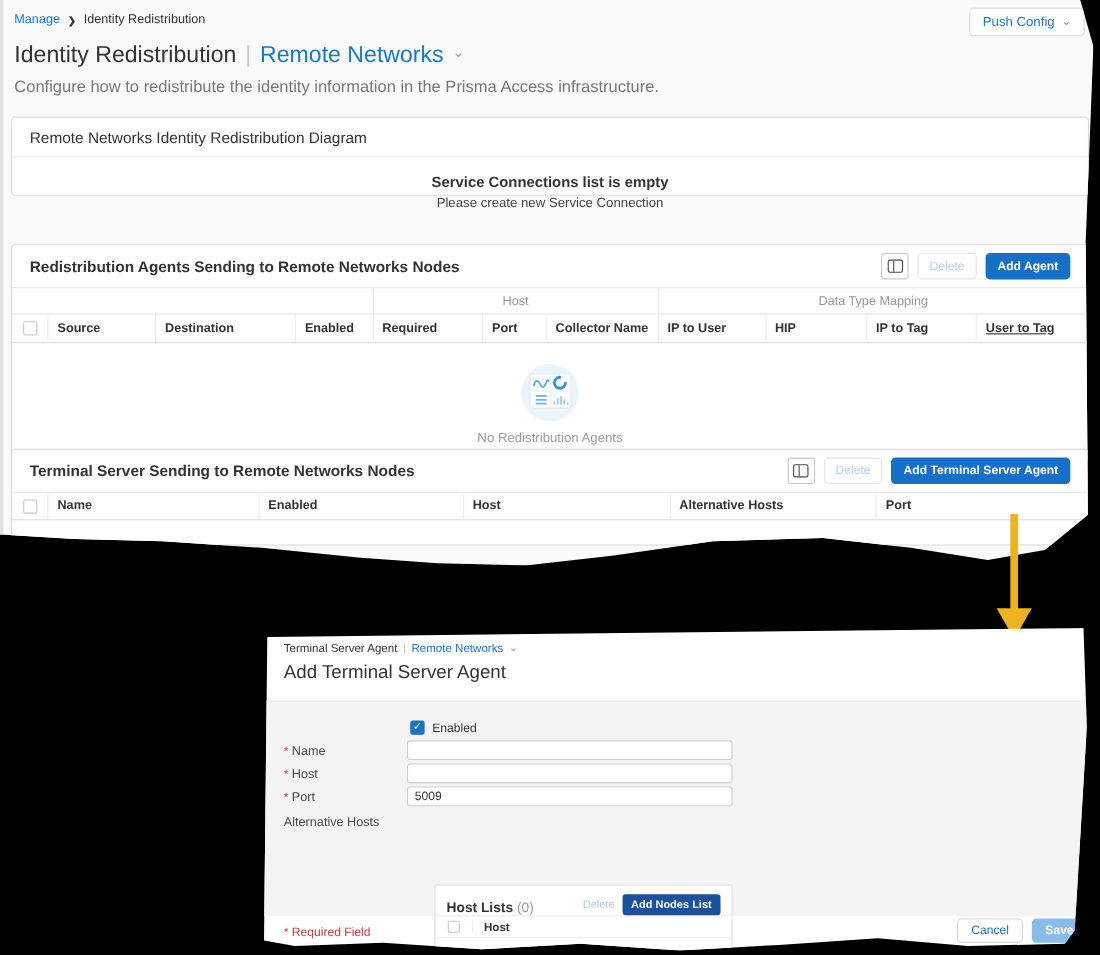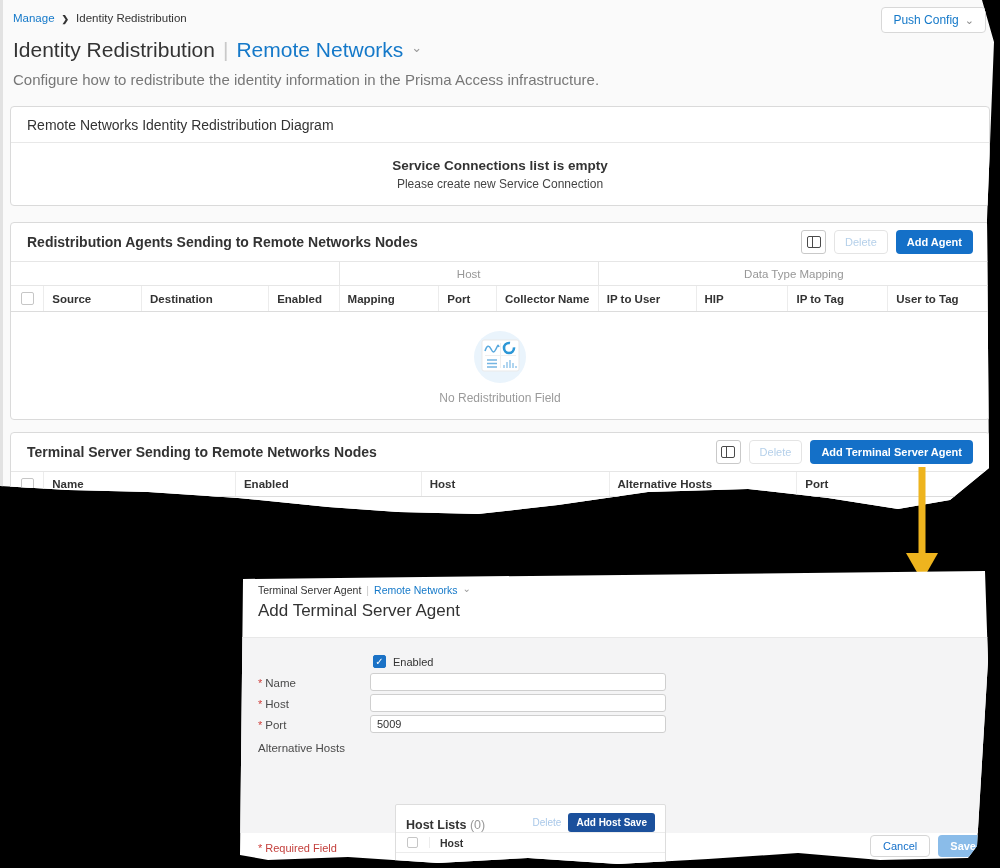--- a/index.html
+++ b/index.html
@@ -41,21 +41,21 @@
   .page-title .chev { color:#9a9a9a; font-size:13px; margin-top:-6px; }
   .page-subtitle { position:absolute; left:13px; top:71px; font-size:15px; color:#777; }
 
   
   .card { position:absolute; left:10px; width:980px; background:#fff;
           border:1px solid #dadada; border-radius:4px; }
   .card-head { display:flex; align-items:center; justify-content:space-between;
                padding:0 16px; border-bottom:1px solid #e8e8e8; }
   .card-title { font-size:14px; color:#333; font-weight:600; }
 
-  #card-diagram { top:106px; height:100px; }
+  #card-diagram { top:106px; height:72px; }
   #card-diagram .card-head { height:36px; }
   .diagram-empty { height:62px; display:flex; flex-direction:column; align-items:center; justify-content:center; }
   .diagram-empty .l1 { font-size:13.5px; font-weight:700; color:#333; }
   .diagram-empty .l2 { font-size:12px; color:#444; margin-top:4px; }
 
   #card-agents { top:222px; height:198px; }
   #card-agents .card-head, #card-terminal .card-head { height:38px; border-bottom:none;gap:41px; }
 
   .head-controls { display:flex; align-items:center; gap:8px; }
   .icon-btn { width:25px; height:24px; background:#fff; border:1px solid #c9c9c9;
@@ -78,31 +78,31 @@
                font-weight:600; color:#333; border-right:1px solid #ececec;
                white-space:nowrap; overflow:hidden; }
   .head-cell:last-child { border-right:none; }
   .cb-cell { display:flex; align-items:center; justify-content:center; border-right:1px solid #ececec; }
   .checkbox { width:13px; height:13px; background:#fff; border:1px solid #c6c6c6; border-radius:2px; cursor:pointer; }
   .checkbox.checked { background:#1b72c6; border-color:#1b72c6; color:#fff; font-size:10px;
                       display:flex; align-items:center; justify-content:center; line-height:1; }
 
   
   .c0{width:3.4%;} .c1{width:10%;} .c2{width:13%;} .c3{width:7.2%;} .c4{width:10.2%;}
-  .c5{width:5.9%;} .c6{width:10.4%;} .c7{width:10%;} .c8{width:9.4%;} .c9{width:10.2%;} .c10{width:10.3%;}
+  .c5{width:5.9%;} .c6{width:10.4%;} .c7{width:10%;} .c8{width:9.4%;} .c9{width:10.2%;} .c10{width:10.3%;text-decoration:underline;}
   .g0{width:33.6%; border-right:1px solid #e6e6e6;} .g1{width:26.5%;} .g2{width:39.9%;}
 
   
   .t0{width:3.4%;} .t1{width:19.6%;} .t2{width:19%;} .t3{width:19.2%;} .t4{width:19.2%;} .t5{width:19.6%;}
 
   .agents-empty { height:108px; display:flex; flex-direction:column; align-items:center;
                   justify-content:center; gap:6px; }
   .agents-empty .txt { font-size:12px; color:#9b9b9b; }
 
-  #card-terminal { top:432px; height:88px; }
+  #card-terminal { top:408px; height:88px; }
 
   
   .gold-arrow { position:absolute; left:902px; top:467px; }
 
   
   .m-breadcrumb { position:absolute; left:18px; top:13px; font-size:10.5px; color:#333;
                   display:flex; align-items:center; gap:5px; }
   .m-breadcrumb .pipe { color:#c9c9c9; }
   .m-breadcrumb .link { color:#1579c9; }
   .m-breadcrumb .chev { color:#9a9a9a; font-size:10px; margin-top:-3px; }
@@ -194,21 +194,21 @@
       <div class="group-cell g2">Data Type Mapping</div>
     </div>
 
     <div class="tbl-row head-row">
       <div class="cb-cell c0">
           <div class="checkbox"></div>
         </div>
       <div class="head-cell c1">Source</div>
       <div class="head-cell c2">Destination</div>
       <div class="head-cell c3">Enabled</div>
-      <div class="head-cell c4">Mapping</div>
+      <div class="head-cell c4">Required</div>
       <div class="head-cell c5">Port</div>
       <div class="head-cell c6">Collector Name</div>
       <div class="head-cell c7">IP to User</div>
       <div class="head-cell c8">HIP</div>
       <div class="head-cell c9">IP to Tag</div>
       <div class="head-cell c10">User to Tag</div>
     </div>
 
     <div class="agents-empty">
       <svg width="58" height="58" viewBox="0 0 58 58">
@@ -222,21 +222,21 @@
         <line x1="16" y1="36.5" x2="26" y2="36.5" stroke="#74b5e2" stroke-width="1.6"></line>
         <line x1="16" y1="40" x2="26" y2="40" stroke="#74b5e2" stroke-width="1.6"></line>
         <g stroke="#9ccbec" stroke-width="1.6">
           <line x1="33" y1="41" x2="33" y2="38"></line>
             <line x1="36" y1="41" x2="36" y2="35"></line>
           <line x1="39" y1="41" x2="39" y2="33"></line>
             <line x1="42" y1="41" x2="42" y2="36"></line>
           <line x1="45" y1="41" x2="45" y2="39"></line>
         </g>
       </svg>
-      <div class="txt">No Redistribution Field</div>
+      <div class="txt">No Redistribution Agents</div>
     </div>
   </div>
 
   <div class="card" id="card-terminal">
     <div class="card-head">
       <span class="card-title">Terminal Server Sending to Remote Networks Nodes</span>
       <div class="head-controls">
         <div class="icon-btn">
           <div class="cols-glyph"></div>
         </div>
@@ -300,21 +300,21 @@
     <div class="m-field-label" style="top:104px">Alternative Hosts</div>
 
     <div class="hostlists">
       <div class="hl-head">
         <span class="hl-title">
           <span>Host Lists</span>
           <span class="hl-count">(0)</span>
         </span>
         <span class="hl-actions">
           <button class="hl-delete">Delete</button>
-          <button class="hl-add">Add Host Save</button>
+          <button class="hl-add">Add Nodes List</button>
         </span>
       </div>
       <div class="hl-cols">
         <div class="hl-cb">
             <div class="checkbox"></div>
           </div>
         <div class="hl-colname">Host</div>
       </div>
     </div>
   </div>

